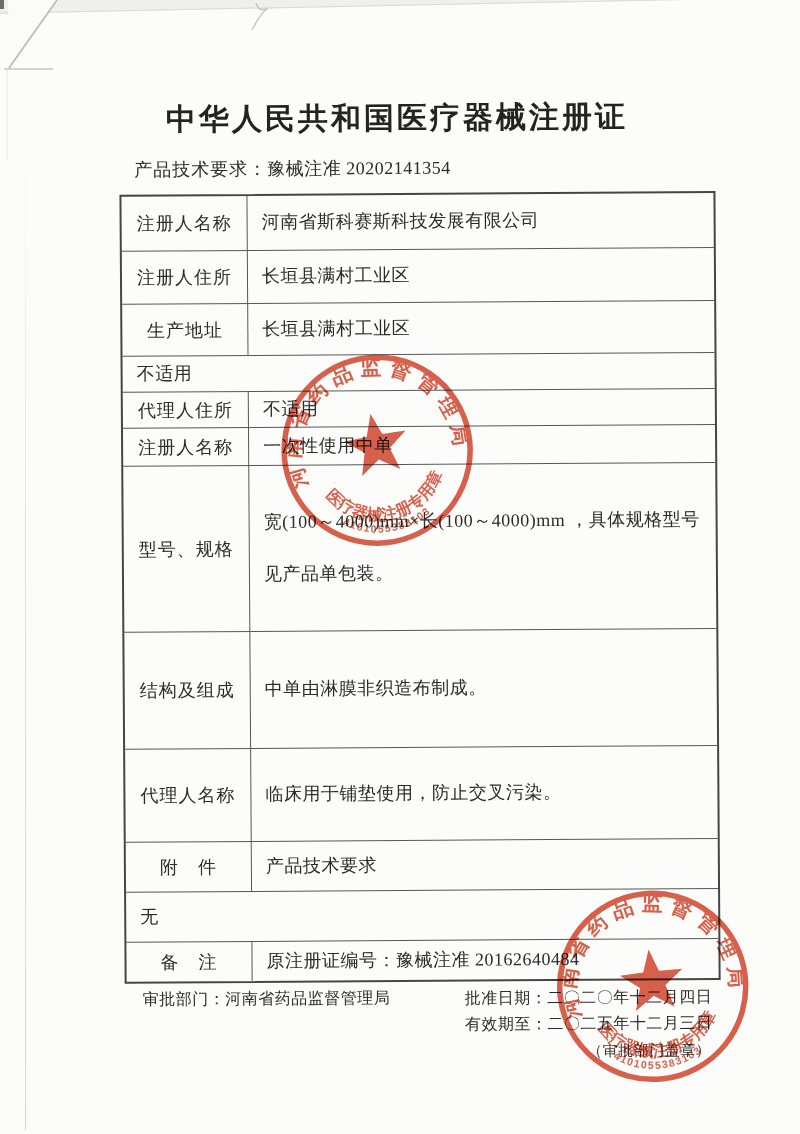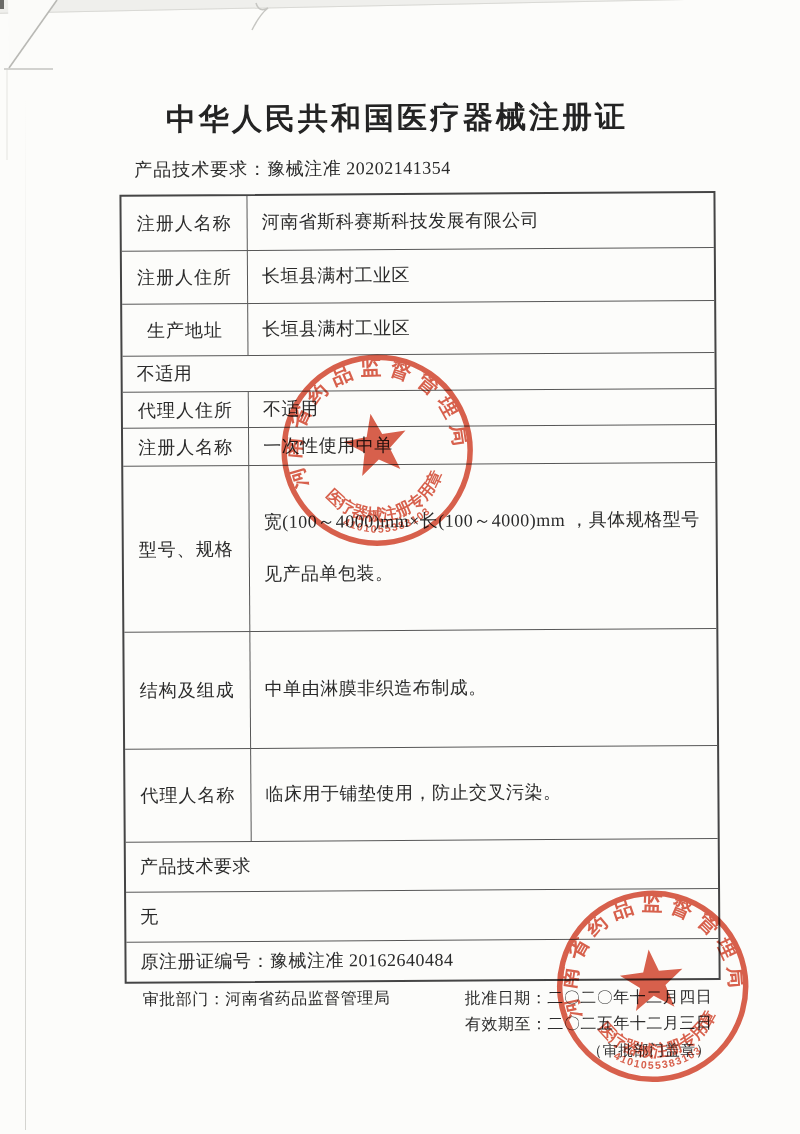--- a/index.html
+++ b/index.html
@@ -120,26 +120,28 @@
       </div>
       <div class="row r7">
         <div class="cell label">结构及组成</div>
         <div class="cell value">中单由淋膜非织造布制成。</div>
       </div>
       <div class="row r8">
         <div class="cell label">代理人名称</div>
         <div class="cell value">临床用于铺垫使用，防止交叉污染。</div>
       </div>
       <div class="row r9">
+        <div class="cell label">附　件</div>
         <div class="cell value">产品技术要求</div>
       </div>
       <div class="row r10">
         <div class="cell value">无</div>
       </div>
       <div class="row r11">
+        <div class="cell label">备　注</div>
         <div class="cell value">原注册证编号：豫械注准 20162640484</div>
       </div>
     </div>
 
     <div class="foot">
       <div class="foot-dept">
         <span>审批部门：</span><span>河南省药品监督管理局</span>
       </div>
       <div class="foot-right">
         <div>

